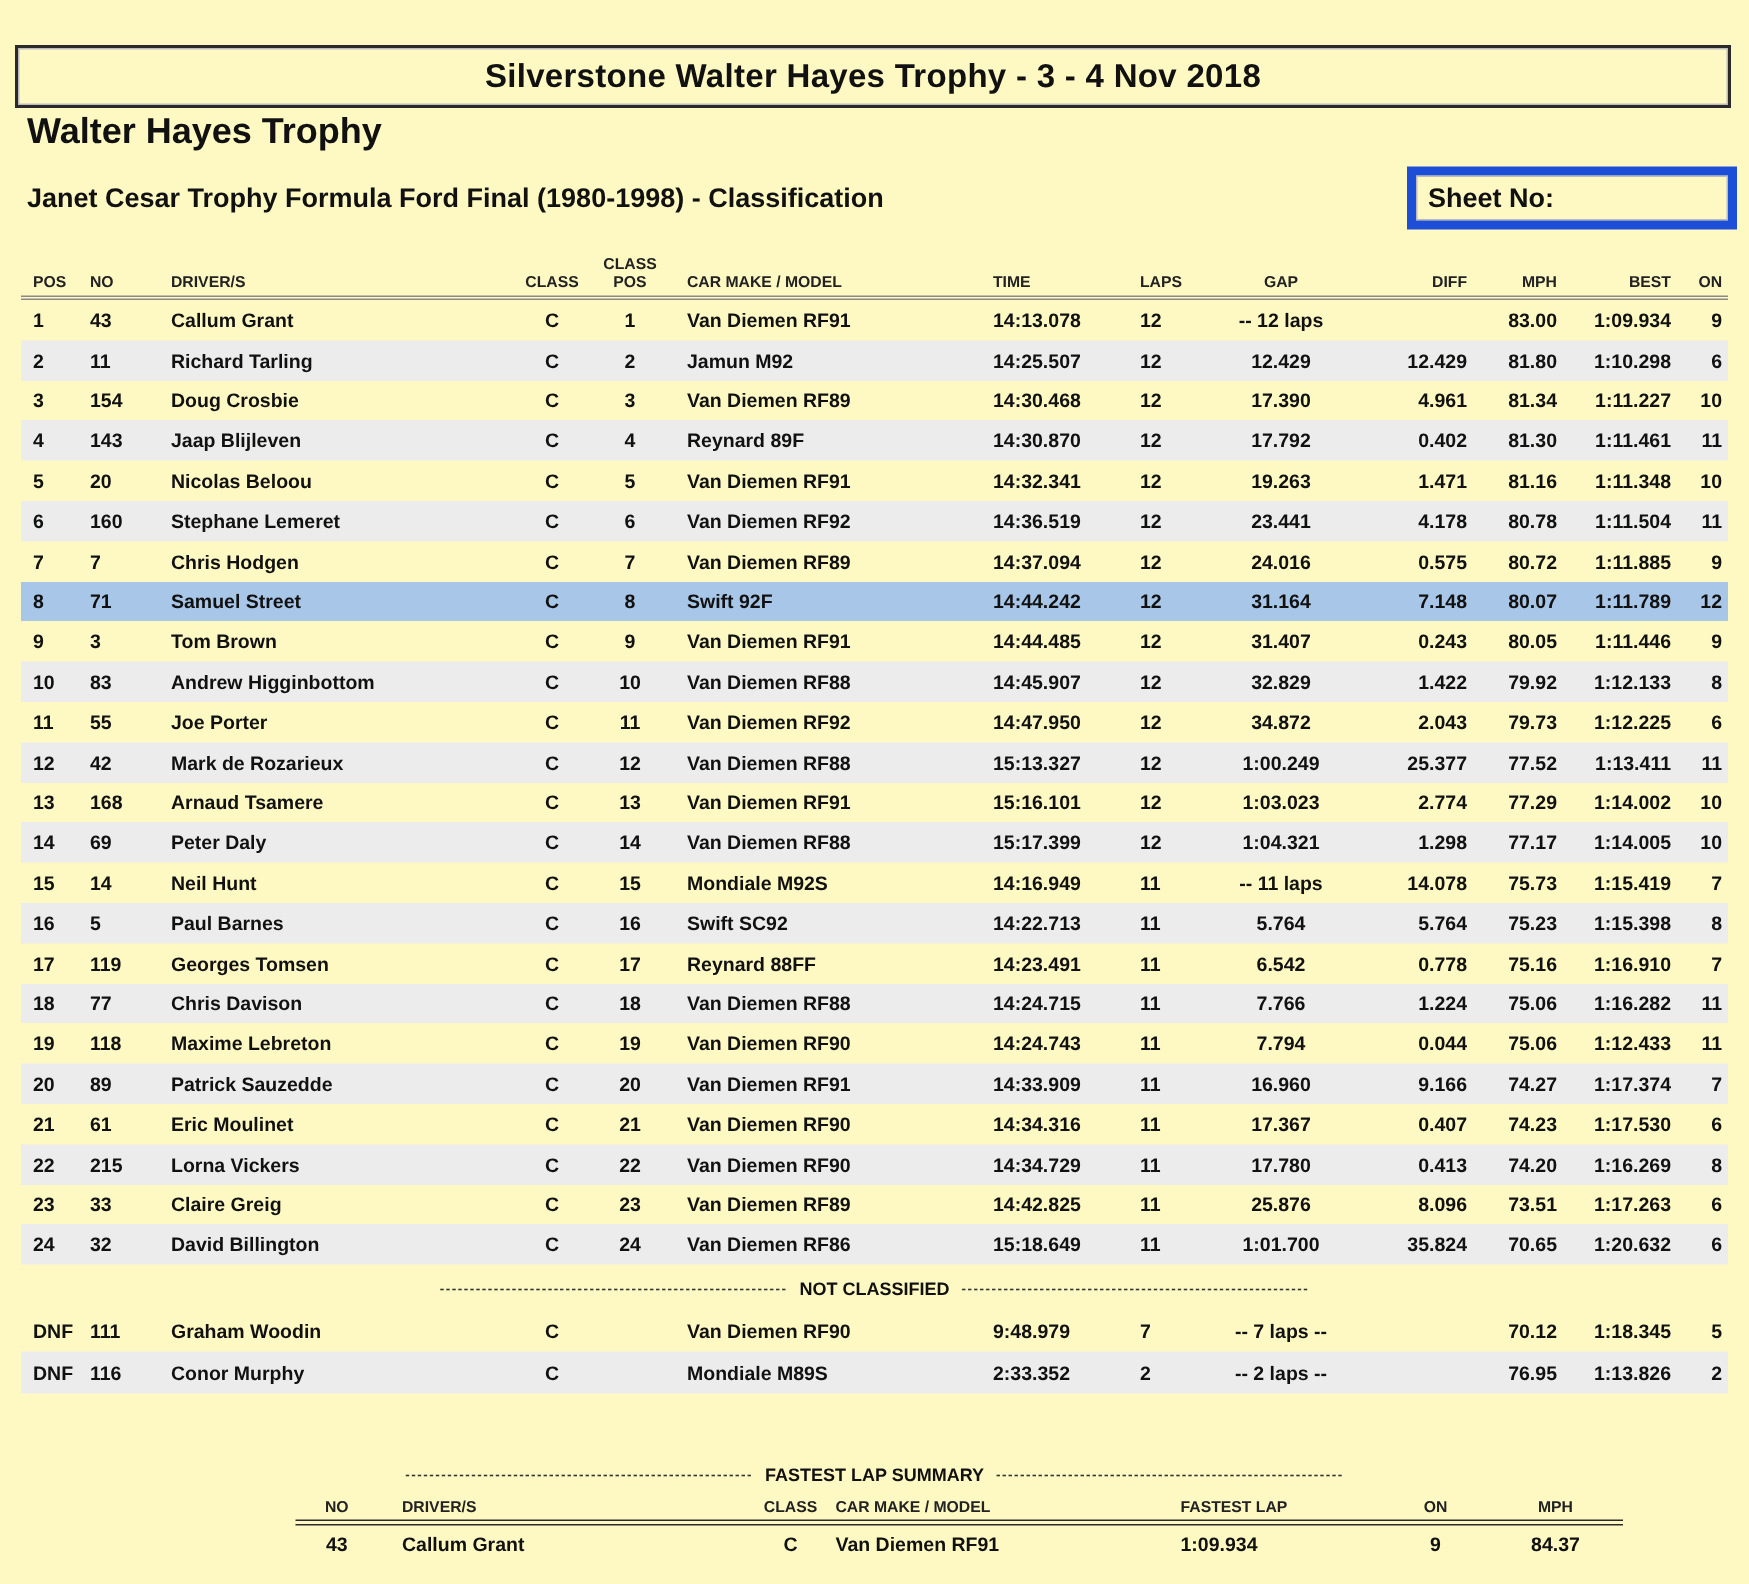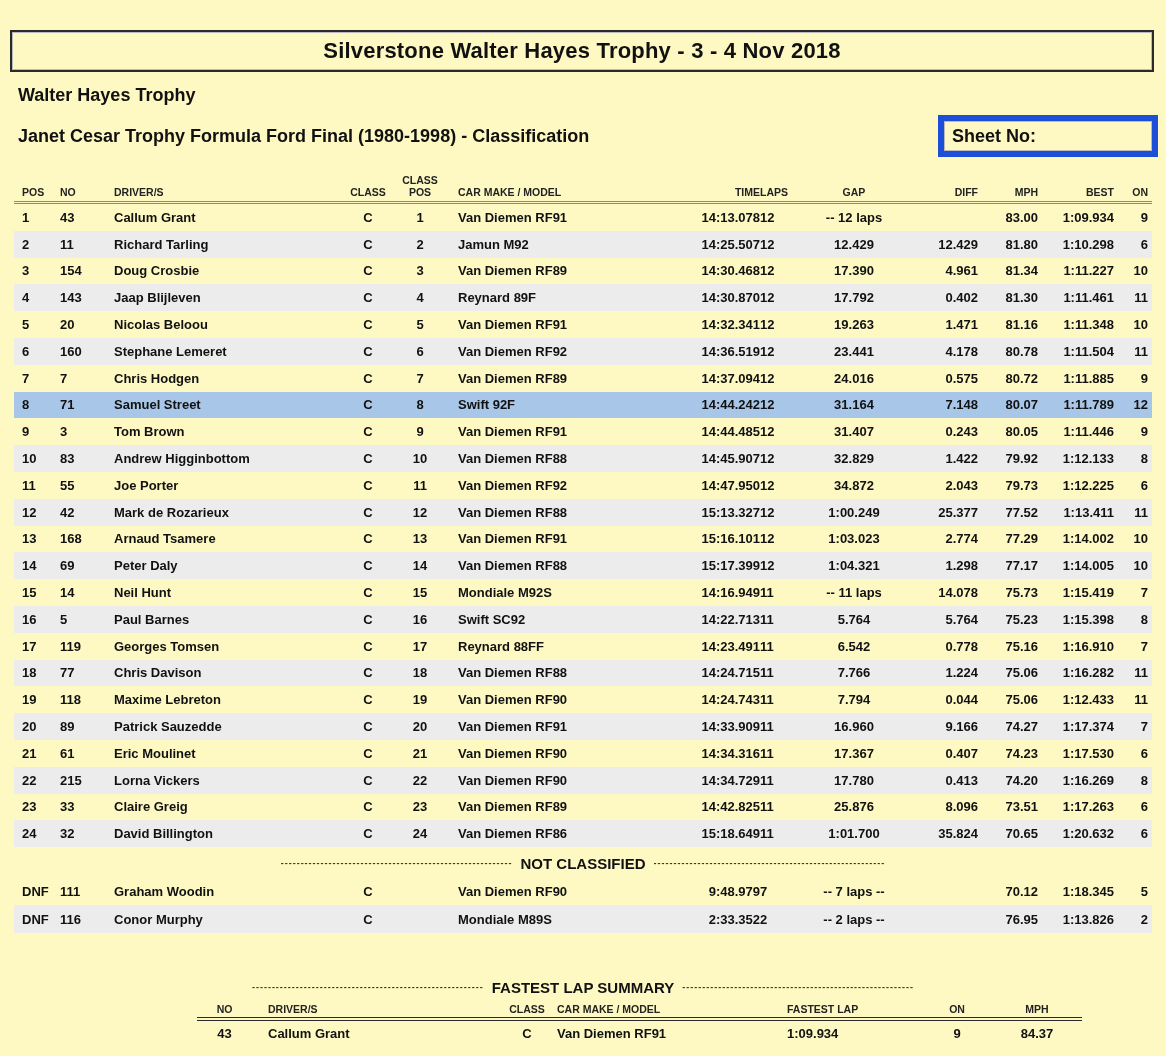--- a/index.html
+++ b/index.html
@@ -19,22 +19,22 @@
     margin:30px 0 0 -4px;
     width:1140px;
     border:2px solid #2a2a2a;
     box-shadow:inset 0 0 0 1px #bbb;
     height:38px;
     display:flex;align-items:center;justify-content:center;
     font-size:22px;
     letter-spacing:.2px;
   }
   .event-name{
-    margin:13px 0 0 4px;
-    font-size:18px;
+    margin:2px 0 0 4px;
+    font-size:24px;
   }
   .race-row{
     display:flex;align-items:center;
     margin:10px 0 0 4px;
     height:40px;
   }
   .race-title{font-size:18px;}
   .sheet-box{
     margin-left:auto;
     margin-right:-6px;
@@ -64,37 +64,37 @@
   .thead .c-classpos{white-space:pre-line;line-height:1.15;}
   .result-row{height:26.8px;font-size:13px;}
   .tbody > div:nth-of-type(even){background:var(--stripe,#ececec);}
   .result-row.highlight{background:var(--highlight,#a8c7e8) !important;}
   .c-pos{text-align:left;padding-left:8px;}
   .c-no{text-align:left;padding-left:2px;}
   .c-driver{text-align:left;padding-left:10px;}
   .c-class{text-align:center;}
   .c-classpos{text-align:center;}
   .c-car{text-align:left;padding-left:14px;}
-  .c-time{text-align:right;}
+  .c-time{text-align:left;}
   .c-laps{text-align:left;}
   .c-gap{text-align:center;}
   .c-diff{text-align:right;}
   .c-mph{text-align:right;}
   .c-best{text-align:right;}
   .c-on{text-align:right;padding-right:4px;}
   
   .divider{
     margin-top:8px;
     display:flex;align-items:center;justify-content:center;
     gap:8px;
     height:16px;
     white-space:nowrap;
   }
   .dashes{font-size:9px;letter-spacing:1px;color:#333;overflow:hidden;max-width:305px;}
-  .div-label{font-size:15px;color:#111;}
+  .div-label{font-size:12px;color:#111;}
   .dnf{margin-top:6px;}
   .dnf .result-row{height:28px;}
   .fls{margin-top:46px;}
   
   .summary{margin:8px 0 0 183px;width:885px;}
   .sum-row{
     display:grid;
     grid-template-columns:55px 245px 60px 230px 135px 70px 90px;
     align-items:end;
   }

